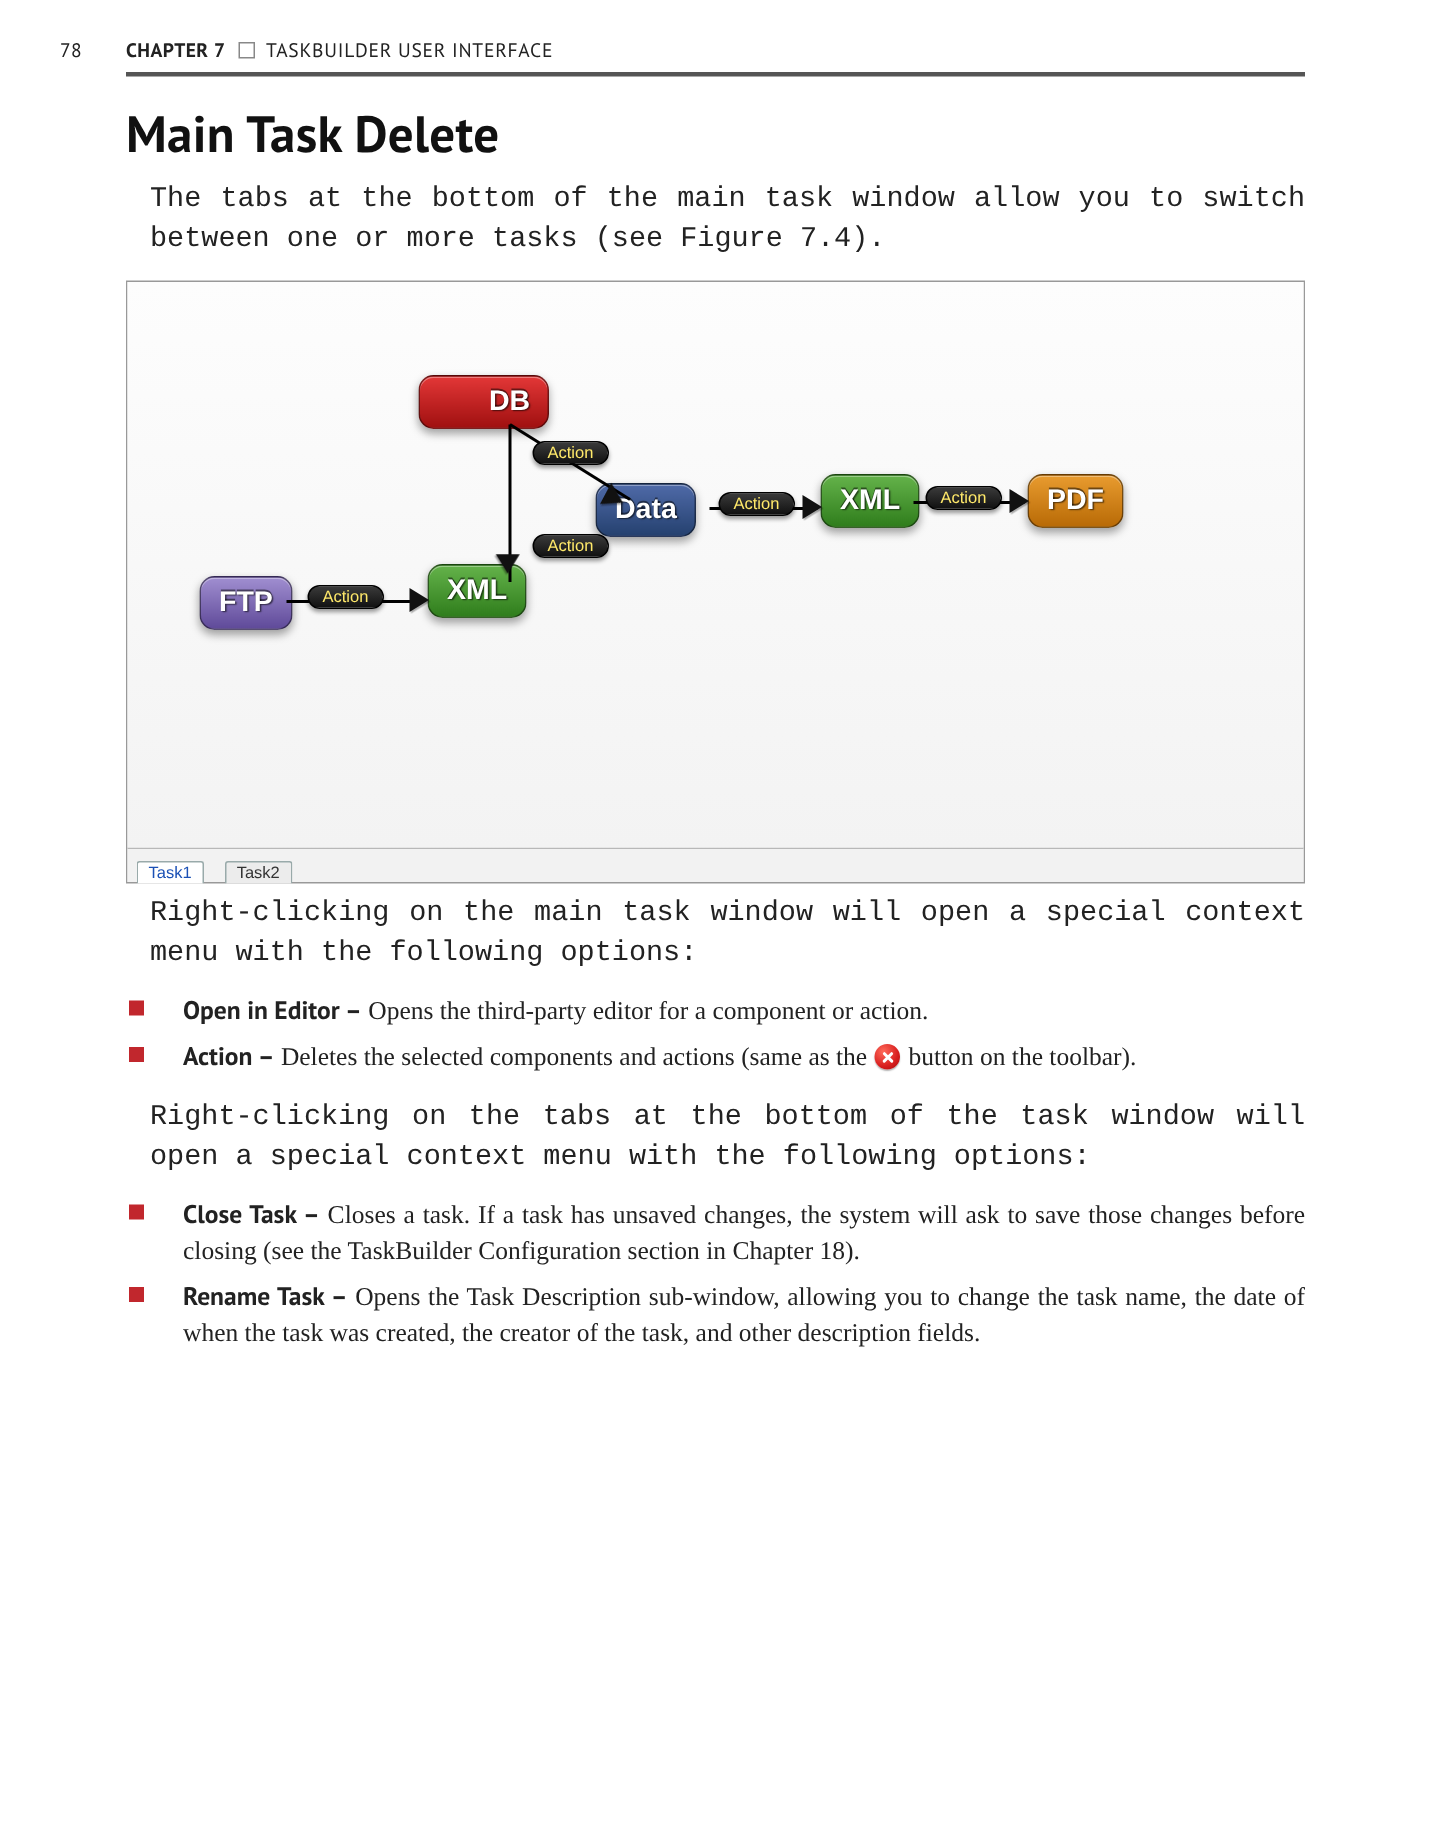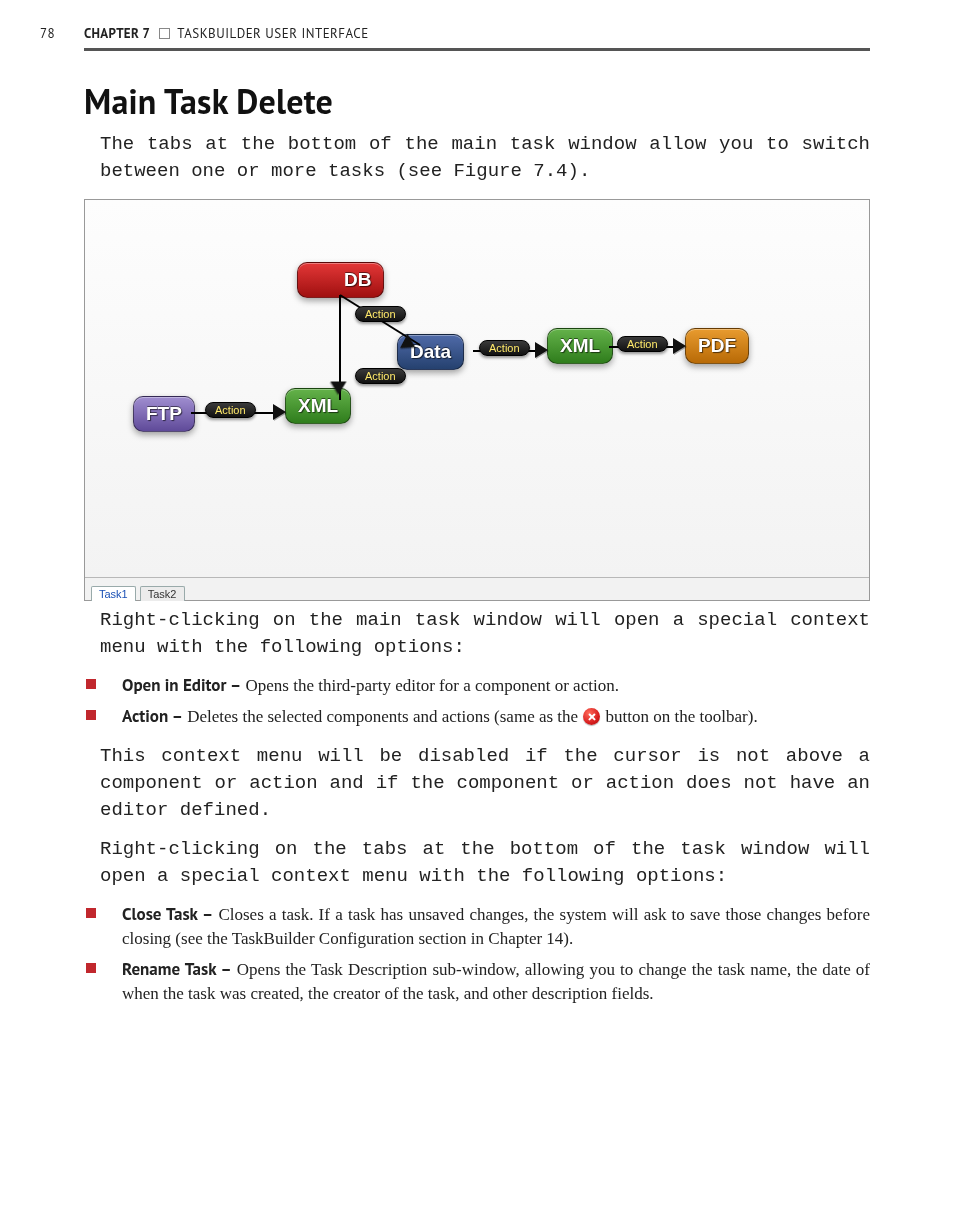--- a/index.html
+++ b/index.html
@@ -20,21 +20,21 @@
   }
   
   .running-header{
     display:flex;
     align-items:center;
     font-family:var(--ui-sans);
     font-size:13px;
     letter-spacing:.3px;
     border-bottom:3px solid #555;
     padding-bottom:6px;
-    margin-bottom:28px;
+    margin-bottom:16px;
   }
   .running-header .pageno{
     position:absolute;
     left:40px;
     font-size:13px;
     font-family:var(--ui-sans);
   }
   .running-header .chapter-label{
     font-weight:800;
     letter-spacing:.3px;
@@ -82,21 +82,21 @@
     background:linear-gradient(180deg,#fdfdfd 0%,#f3f3f3 100%);
     overflow:hidden;
   }
   .figure-tabs{
     height:22px;
     background:#f2f2f2;
     border-top:1px solid #b8b8b8;
     display:flex;
     align-items:flex-end;
     padding-left:6px;
-    gap:4px;
+    gap:14px;
   }
   .tab{
     font-family:Tahoma, Arial, sans-serif;
     font-size:11px;
     padding:1px 7px 1px 7px;
     border:1px solid #9aa;
     border-bottom:none;
     background:#fff;
     color:#1a50b5;
     position:relative;
@@ -123,21 +123,21 @@
     border-radius:10px;
     padding:6px 12px;
     font-family:Arial, sans-serif;
     font-weight:700;
     font-size:19px;
     color:#fff;
     text-shadow:0 -1px 0 rgba(0,0,0,.5), 1px 1px 1px rgba(0,0,0,.6);
     border:1px solid rgba(0,0,0,.45);
     box-shadow:0 3px 6px rgba(0,0,0,.35), inset 0 1px 0 rgba(255,255,255,.35);
   }
-  .n-db   { background:linear-gradient(180deg,#e33737,#a01010); left:212px; top:62px;padding-left:46px;}
+  .n-db   { background:linear-gradient(180deg,#e33737,#a01010); left:194px; top:62px;padding-left:46px;}
   .n-ftp  { background:linear-gradient(180deg,#a08ed0,#5f4a99); left:48px;  top:196px;}
   .n-xml1 { background:linear-gradient(180deg,#64b24a,#2f7d1c); left:200px; top:188px;}
   .n-data { background:linear-gradient(180deg,#4f6aa8,#25416f); left:312px; top:134px;}
   .n-xml2 { background:linear-gradient(180deg,#64b24a,#2f7d1c); left:462px; top:128px;}
   .n-pdf  { background:linear-gradient(180deg,#e89b2f,#b86a06); left:600px; top:128px;}
 
   .conn{
     position:absolute;
     height:2px;
     background:#000;
@@ -274,26 +274,25 @@
 
   <ul class="square">
     <li>
       <span class="term">Open in Editor –</span><span> Opens the third-party editor for a component or action.</span>
     </li>
     <li>
       <span class="term">Action –</span><span> Deletes the selected components and actions (same as the </span><span class="icon-delete-x"></span><span> button on the toolbar).</span>
     </li>
   </ul>
 
-  <p class="para">This context menu will be disabled if the cursor is not above a component or action and if the component or action does not have an editor defined.</p>
 
   <p class="para">Right-clicking on the tabs at the bottom of the task window will open a special context menu with the following options:</p>
 
   <ul class="square">
     <li>
-      <span class="term">Close Task –</span><span> Closes a task. If a task has unsaved changes, the system will ask to save those changes before closing (see the TaskBuilder Configuration section in Chapter 14).</span>
+      <span class="term">Close Task –</span><span> Closes a task. If a task has unsaved changes, the system will ask to save those changes before closing (see the TaskBuilder Configuration section in Chapter 18).</span>
     </li>
     <li>
       <span class="term">Rename Task –</span><span> Opens the Task Description sub-window, allowing you to change the task name, the date of when the task was created, the creator of the task, and other description fields.</span>
     </li>
   </ul>
 
 </div>
 
 </body></html>

